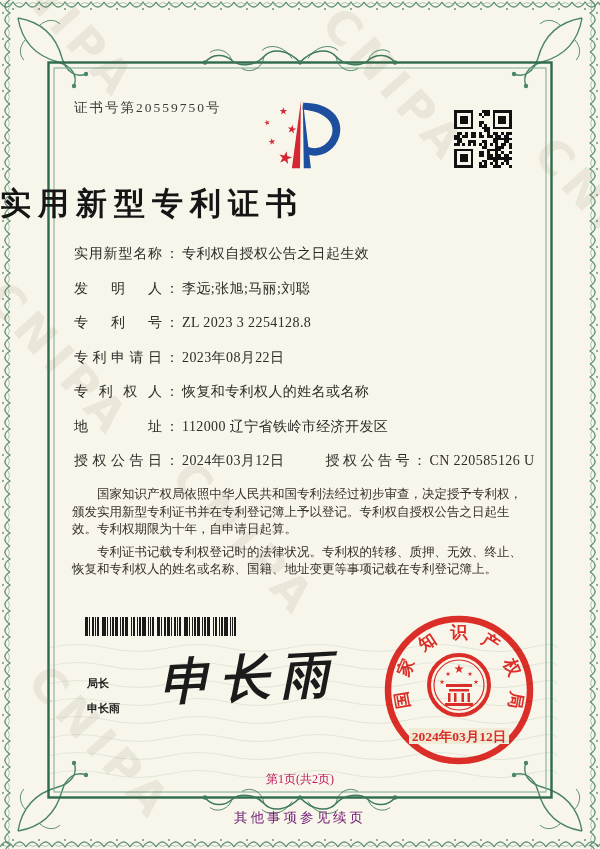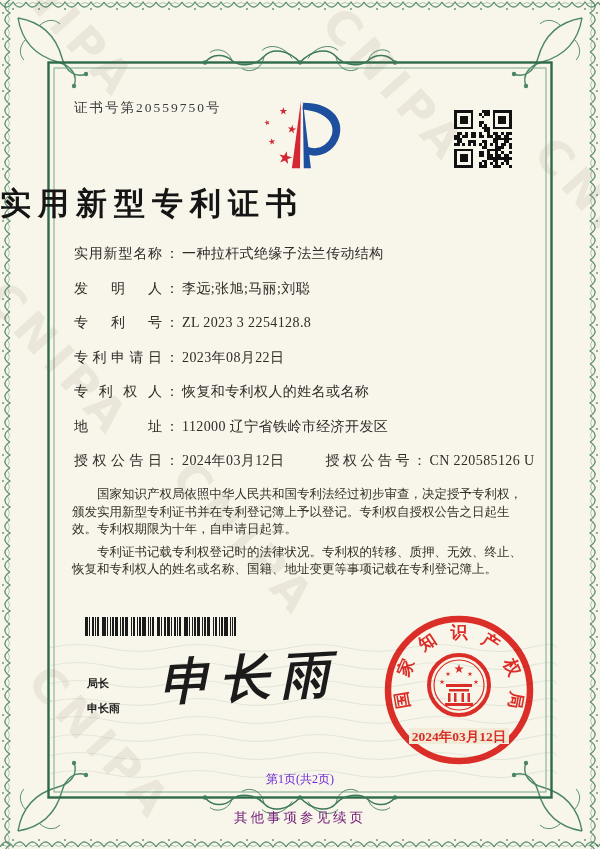--- a/index.html
+++ b/index.html
@@ -30,21 +30,21 @@
     font-size:12.5px;line-height:17.5px;color:#35312c;}
   .paras p{margin:0 0 5px;text-indent:2em;}
   .barcode{position:absolute;left:85px;top:617px;z-index:1;shape-rendering:crispEdges;}
   .director{position:absolute;left:87px;top:671px;z-index:1;
     font-family:"Liberation Sans",sans-serif;font-weight:700;font-size:11px;line-height:25px;color:#1c1c1c;}
   .autograph{position:absolute;left:160px;top:645px;z-index:2;
     font-size:50px;font-style:italic;font-weight:600;letter-spacing:10px;
     transform:rotate(-3deg);color:#1b1b1b;font-family:"DejaVu Serif",serif;}
   .seal{position:absolute;left:379px;top:611px;width:160px;height:160px;z-index:3;
     mix-blend-mode:multiply;opacity:0.95;}
-  .page-num{position:absolute;left:0;right:0;top:771px;z-index:1;text-align:center;font-size:12px;color:#6d28d9;}
+  .page-num{position:absolute;left:0;right:0;top:771px;z-index:1;text-align:center;font-size:12px;color:#be185d;}
   .continuation{position:absolute;left:0;right:0;top:809px;z-index:1;text-align:center;
     font-size:13.5px;letter-spacing:3px;color:#701a75;}
 </style>
 </head>
 <body>
 
 <div class="page">
 
   <svg class="deco" width="600" height="849" viewBox="0 0 600 849" aria-hidden="true">
     <defs>
@@ -274,21 +274,21 @@
         <rect x="20" y="20" width="1" height="1"></rect>
       </g>
   </svg>
 
   <h1 class="title">实用新型专利证书</h1>
 
   <div class="fields">
     <div class="frow">
       <span class="flabel">实用新型名称</span>
         <span class="fsep">：</span>
-        <span class="fvalue">一种拉杆式绝缘子法兰传动结构</span>
+        <span class="fvalue">专利权自授权公告之日起生效</span>
     </div>
     <div class="frow">
       <span class="flabel">发明人</span>
         <span class="fsep">：</span>
         <span class="fvalue">李远;张旭;马丽;刘聪</span>
     </div>
     <div class="frow">
       <span class="flabel">专利号</span>
         <span class="fsep">：</span>
         <span class="fvalue">ZL 2023 3 2254128.8</span>

